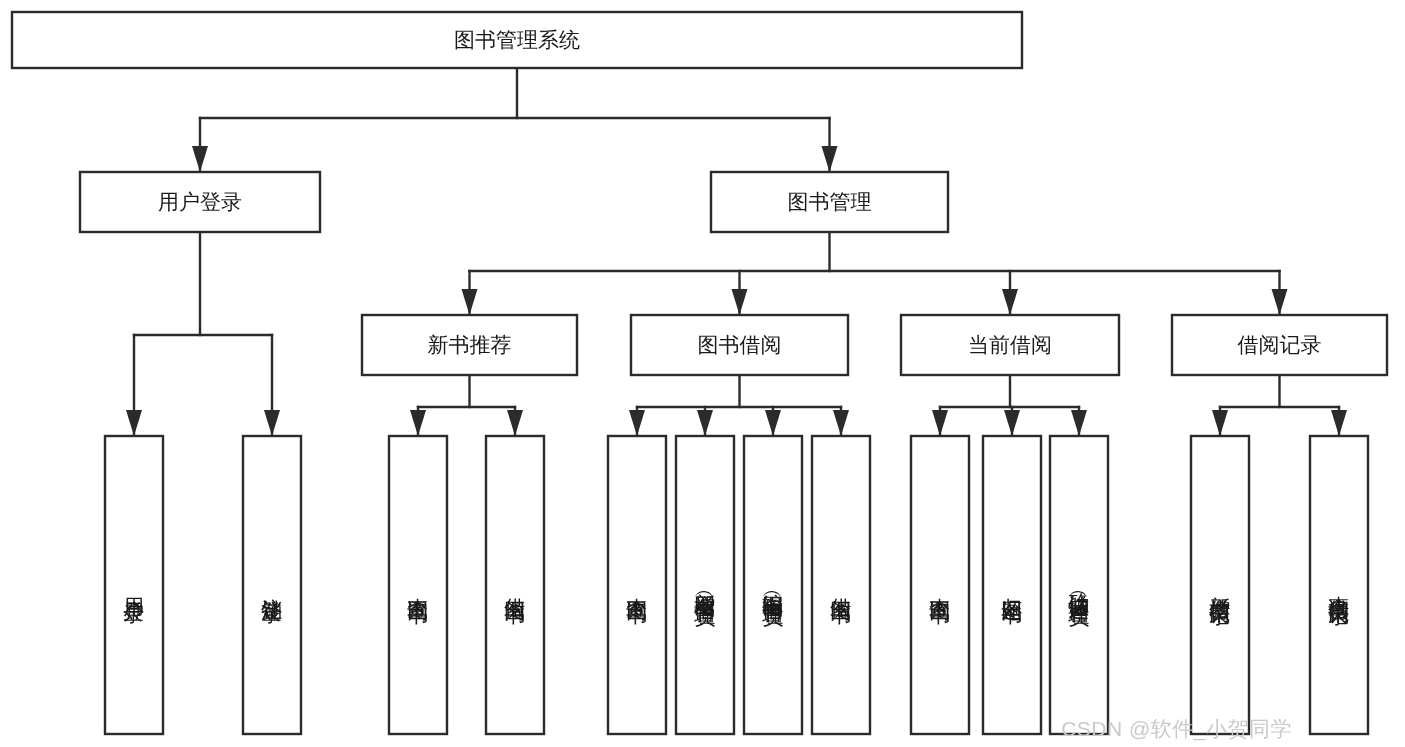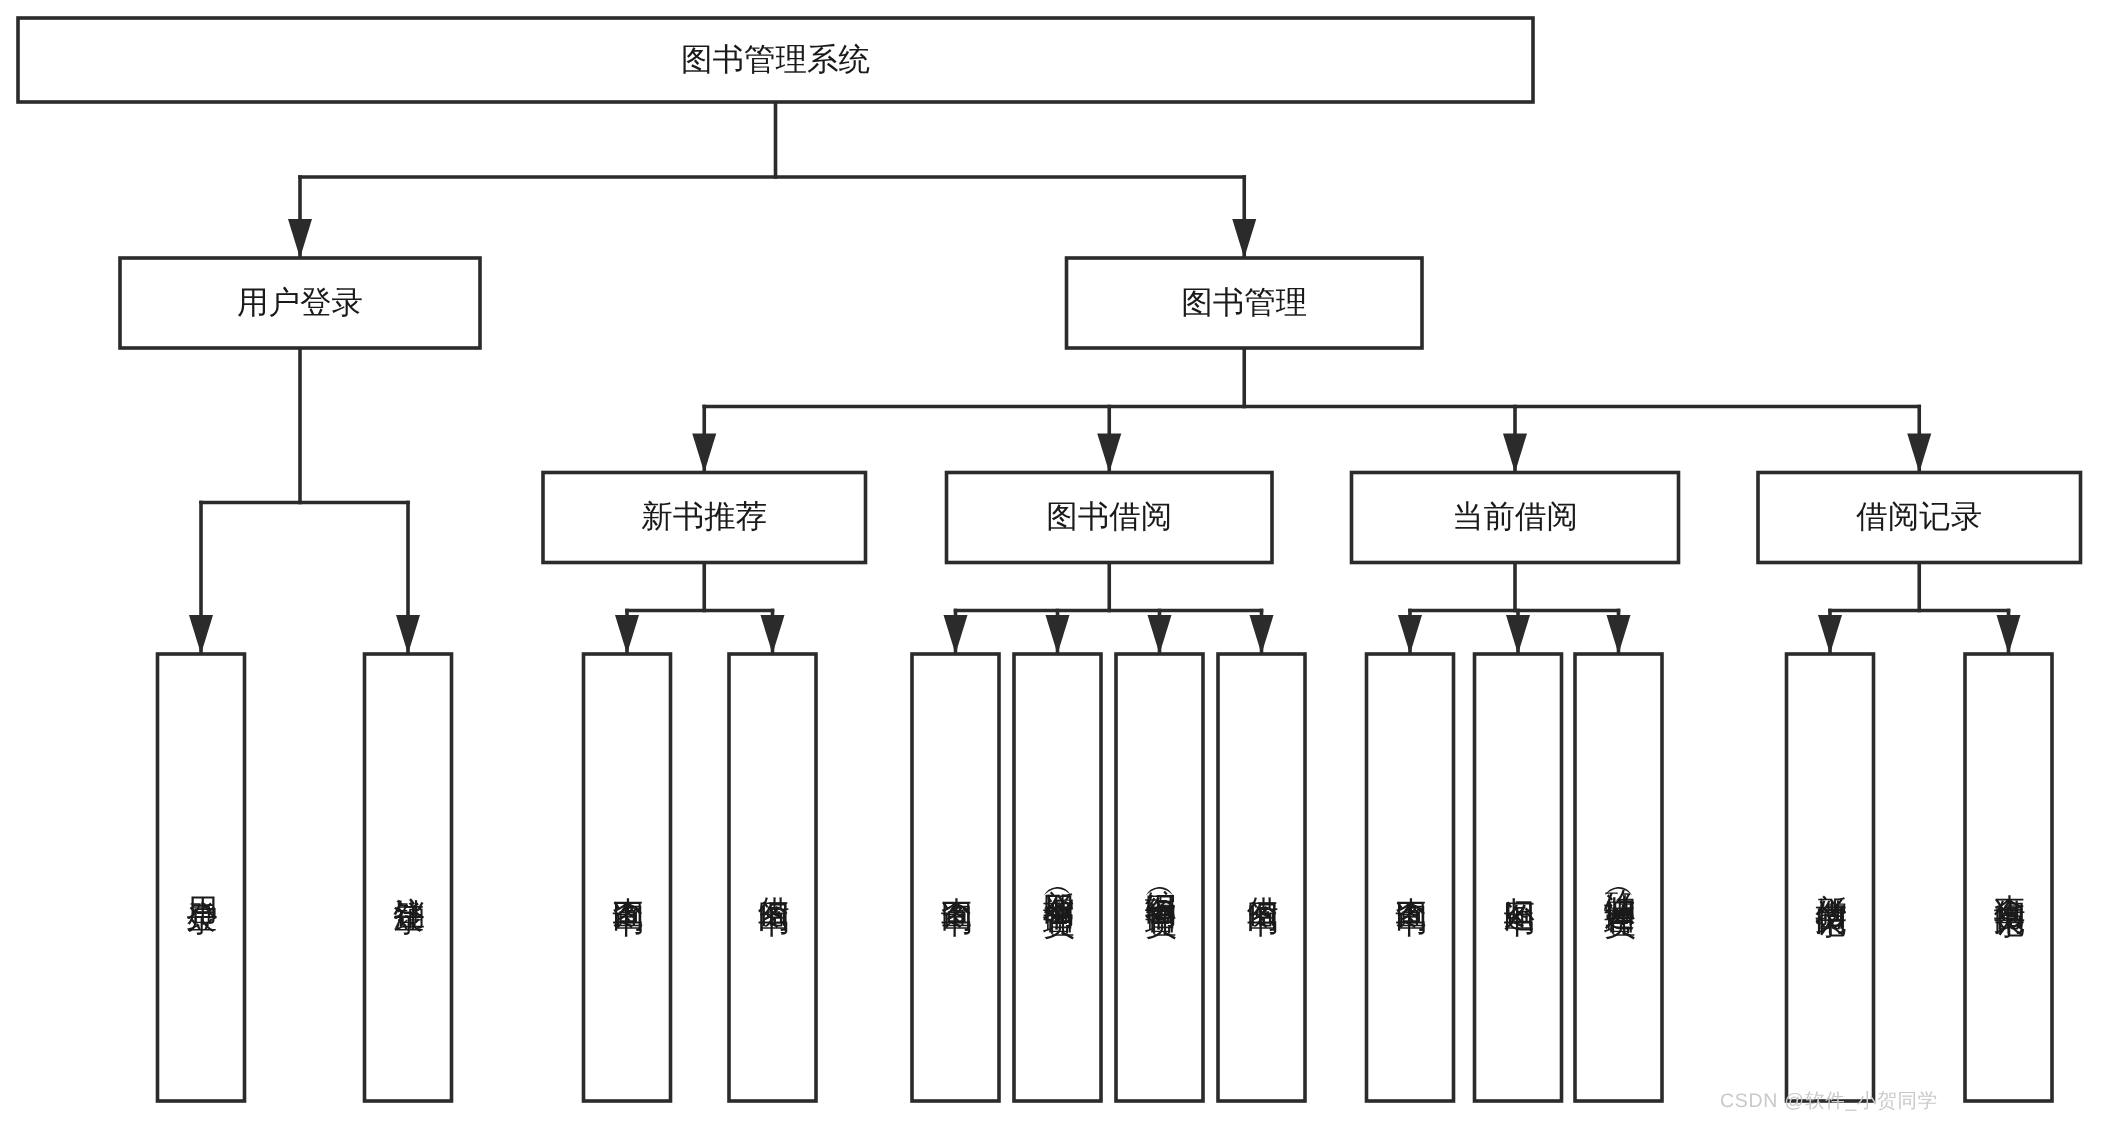--- a/index.html
+++ b/index.html
@@ -62,21 +62,21 @@
     justify-content: center;
     text-align: center;
     white-space: pre-line;
     pointer-events: none;
   }
   .watermark {
     position: absolute;
     right: 10px;
     bottom: 4px;
     font-family: "Liberation Sans", "DejaVu Sans", sans-serif;
-    font-size: 13px;
+    font-size: 21px;
     color: #c9c9c9;
     letter-spacing: 0.5px;
     user-select: none;
   }
 </style>
 </head>
 <body>
 
 <div id="diagram-root">
 

